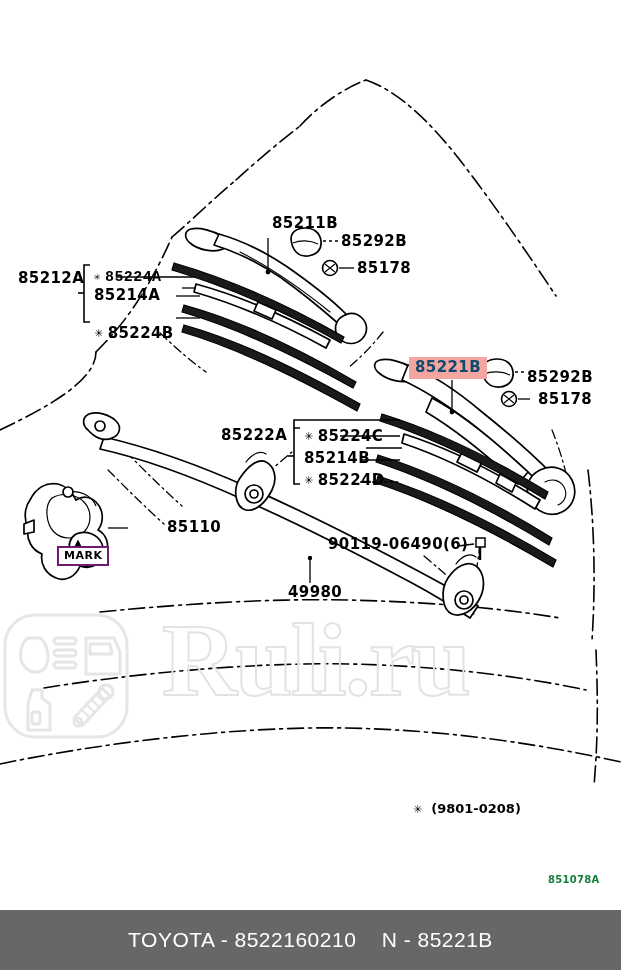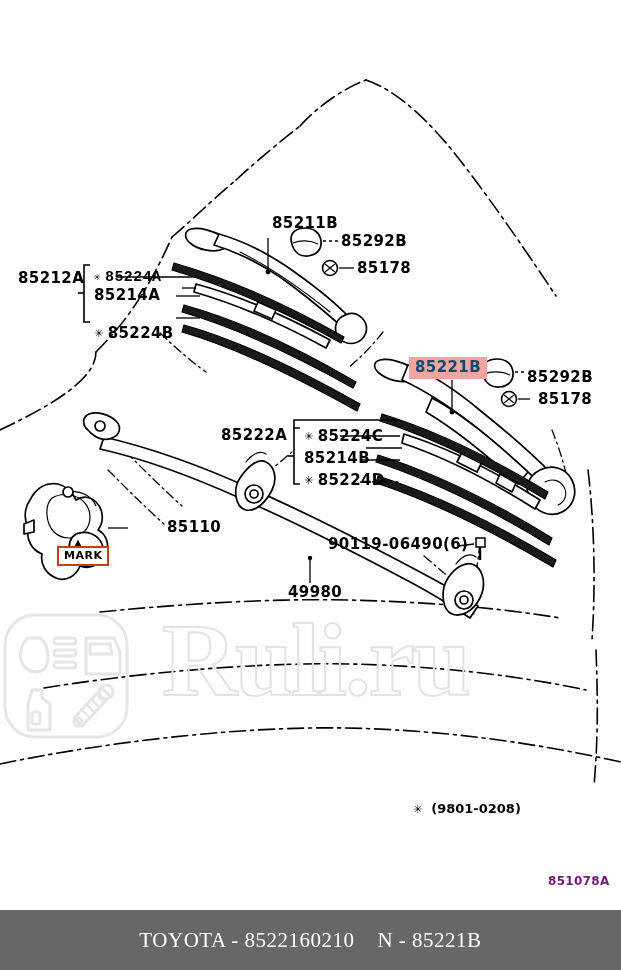--- a/index.html
+++ b/index.html
@@ -54,21 +54,21 @@
     font-family: "DejaVu Sans", sans-serif;
     font-weight: 700;
     font-size: 15px;
     letter-spacing: 0.4px;
     padding: 3px 6px 4px 6px;
     line-height: 1;
     white-space: nowrap;
   }
   #markbox {
     position: absolute;
-    border: 2px solid #c2410c;
+    border: 2px solid #701a75;
     background: #fff;
     font-family: "DejaVu Sans", sans-serif;
     font-weight: 700;
     font-size: 11px;
     letter-spacing: 0.5px;
     text-align: center;
     padding: 2px 5px 3px 5px;
     line-height: 1;
     color: #000;
   }
@@ -81,23 +81,23 @@
     white-space: nowrap;
   }
   #footnote .fstar {
     font-size: 11px;
     margin-right: 9px;
   }
   #diagram-id {
     position: absolute;
     font-family: "DejaVu Sans", sans-serif;
     font-weight: 700;
-    font-size: 12px;
+    font-size: 10px;
     letter-spacing: 0.3px;
-    color: #701a75;
+    color: #15803d;
     white-space: nowrap;
   }
   #watermark {
     position: absolute;
     left: 0; top: 600px;
     width: 621px;
     height: 180px;
     pointer-events: none;
   }
   #wm-text {
@@ -126,21 +126,21 @@
     top: 910px;
     width: 621px;
     height: 60px;
     background: #676767;
     display: flex;
     align-items: center;
     justify-content: center;
   }
   #bottom-bar-text {
     color: #ffffff;
-    font-family: Liberation Serif, serif;
+    font-family: Liberation Sans, sans-serif;
     font-size: 21px;
     letter-spacing: 0.5px;
     white-space: pre;
   }
 </style>
 </head>
 <body>
 
 <div id="page">
 

